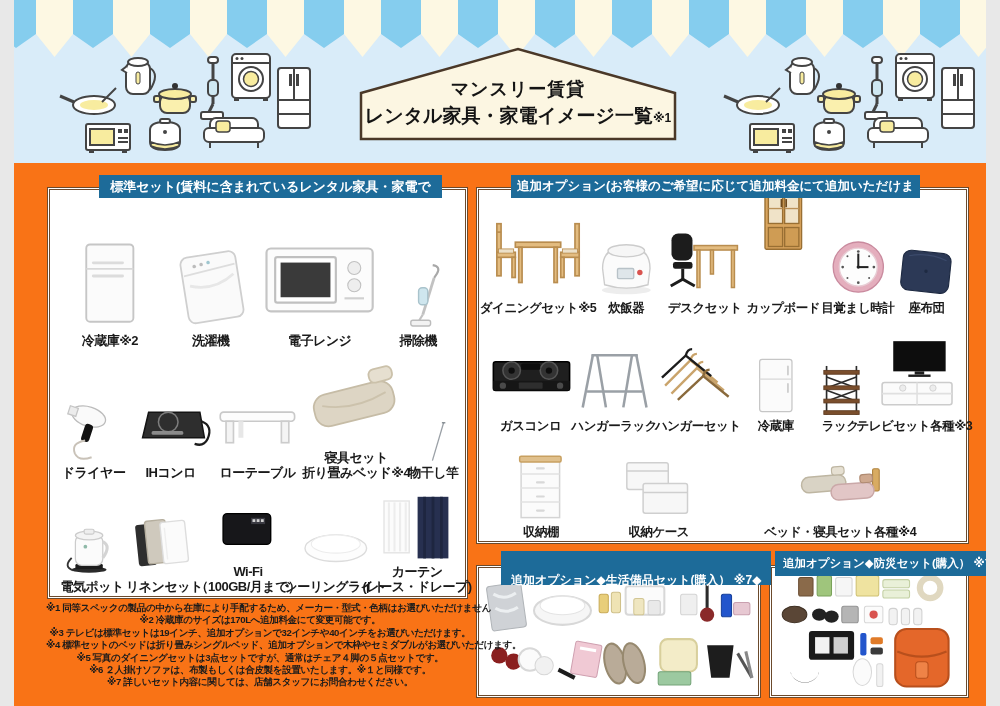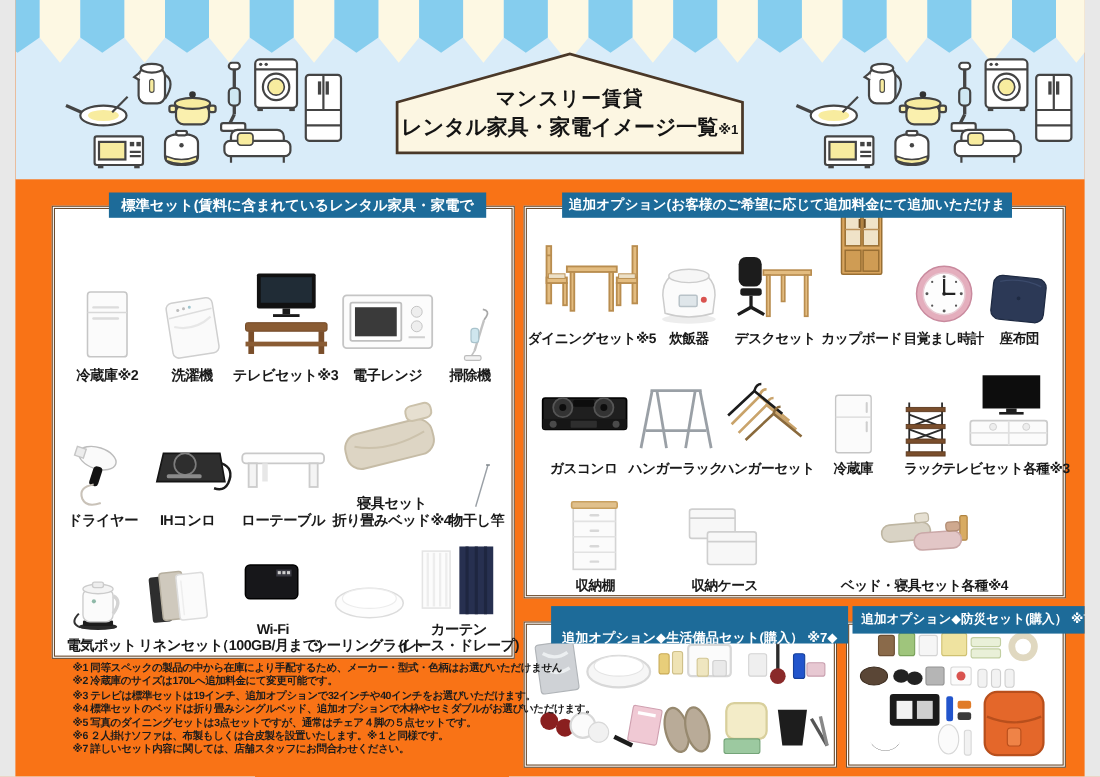--- a/index.html
+++ b/index.html
@@ -33,21 +33,21 @@
   
   .row{position:absolute;left:8px;right:8px;display:flex;align-items:stretch;}
   .cell{display:flex;flex-direction:column;align-items:center;justify-content:flex-end;min-width:0;}
   .cell .img{flex:1;width:100%;display:flex;align-items:flex-end;justify-content:center;}
   .cell .lbl{font-size:13px;font-weight:bold;color:#1a1a1a;text-align:center;line-height:15px;
              white-space:nowrap;letter-spacing:-0.5px;}
   .opt-box .cell .lbl{font-size:12.5px;}
   
   .collage{position:absolute;left:2px;top:2px;right:2px;bottom:2px;display:flex;align-items:center;justify-content:center;}
   
-  .footnotes{position:absolute;left:52px;top:602px;width:428px;color:#1c1c1c;}
+  .footnotes{position:absolute;left:32px;top:602px;width:428px;color:#1c1c1c;text-align:center;}
   .footnotes div{font-size:9.6px;font-weight:bold;line-height:12.4px;letter-spacing:-0.4px;white-space:nowrap;}
 </style>
 </head>
 <body>
 
 <div class="page">
 
   <div class="awning">
     <svg class="pennants" id="pennants" width="1000" height="62">
         <polygon points="22,0 59,0 59,34 40.5,57 22,34" fill="#fdf8e3"></polygon>
@@ -255,35 +255,20 @@
                 <line x1="27" y1="32" x2="85" y2="27" stroke="#ddd" stroke-width="2"></line>
                 <circle cx="40" cy="23" r="2" fill="#bcbcbc"></circle>
                 <circle cx="48" cy="22" r="2" fill="#bcbcbc"></circle>
                 <circle cx="56" cy="21" r="2" fill="#9fc6cf"></circle>
                 <path d="M32 44 q26 10 50 -6" stroke="#e7e7e7" fill="none" stroke-width="3"></path>
               </g>
             </svg>
           </div>
           <div class="lbl">洗濯機</div>
         </div>
-        <div class="cell" style="flex: 1.2 1 0%;">
-          <div class="img">
-            <svg viewBox="0 0 110 100" width="100%" height="112" preserveAspectRatio="xMidYMax meet">
-              <rect x="25" y="2" width="62" height="37" rx="2" fill="#111"></rect>
-              <rect x="29" y="6" width="54" height="27" fill="#202c36"></rect>
-              <rect x="52" y="39" width="8" height="6" fill="#1b1b1b"></rect>
-              <rect x="42" y="45" width="28" height="3" fill="#1b1b1b"></rect>
-              <rect x="13" y="54" width="86" height="9" rx="2" fill="#8a5c34" stroke="#6e4522"></rect>
-              <rect x="16" y="63" width="6" height="24" fill="#7a4e2a"></rect>
-              <rect x="90" y="63" width="6" height="24" fill="#7a4e2a"></rect>
-              <rect x="13" y="74" width="86" height="5" fill="#8a5c34"></rect>
-            </svg>
-          </div>
-          <div class="lbl">テレビセット※3</div>
-        </div>
         <div class="cell" style="flex: 1.15 1 0%;">
           <div class="img">
             <svg viewBox="0 0 110 100" width="100%" height="112" preserveAspectRatio="xMidYMax meet">
               <rect x="6" y="22" width="98" height="58" rx="4" fill="#fcfcfc" stroke="#c5c5c5" stroke-width="2"></rect>
               <rect x="14" y="30" width="56" height="42" rx="2" fill="#fff" stroke="#c0c0c0" stroke-width="2"></rect>
               <rect x="19" y="35" width="46" height="32" fill="#3a3a3a"></rect>
               <circle cx="87" cy="40" r="6" fill="#eee" stroke="#c0c0c0"></circle>
               <circle cx="87" cy="56" r="6" fill="#eee" stroke="#c0c0c0"></circle>
               <line x1="78" y1="68" x2="96" y2="68" stroke="#d0d0d0" stroke-width="2"></line>
             </svg>

